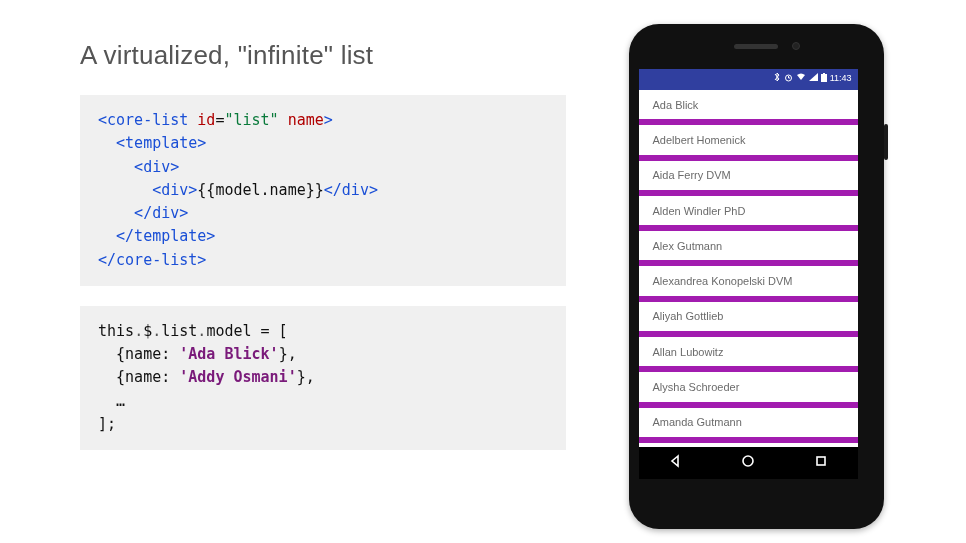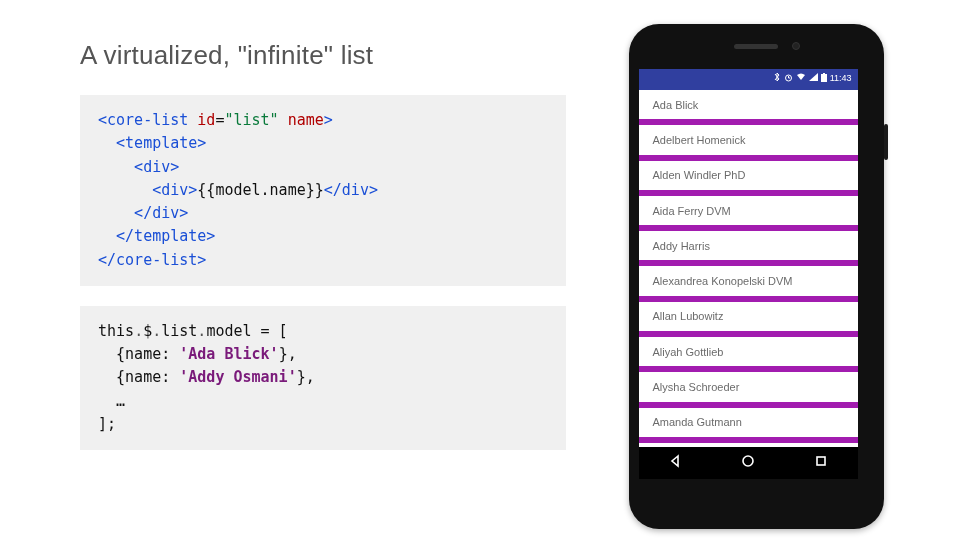--- a/index.html
+++ b/index.html
@@ -180,26 +180,26 @@
                 <rect x="0" y="1" width="6" height="8" fill="#fff"></rect>
                 <rect x="2" y="0" width="2" height="1" fill="#fff"></rect>
               </svg>
           </span>
           <span>11:43</span>
         </div>
         <div class="app-bar"></div>
         <div class="list">
           <div class="list-item">Ada Blick</div>
           <div class="list-item">Adelbert Homenick</div>
+          <div class="list-item">Aida Ferry DVM</div>
           <div class="list-item">Alden Windler PhD</div>
-          <div class="list-item">Aida Ferry DVM</div>
-          <div class="list-item">Addy Harris</div>
+          <div class="list-item">Alex Gutmann</div>
           <div class="list-item">Alexandrea Konopelski DVM</div>
+          <div class="list-item">Aliyah Gottlieb</div>
           <div class="list-item">Allan Lubowitz</div>
-          <div class="list-item">Aliyah Gottlieb</div>
           <div class="list-item">Alysha Schroeder</div>
           <div class="list-item">Amanda Gutmann</div>
         </div>
         <div class="nav-bar">
           <span>
             <svg width="14" height="14" viewBox="0 0 14 14">
                 <path d="M10 2 L4 7 L10 12 Z" fill="none" stroke="#fff"></path>
               </svg>
           </span>
           <span>

